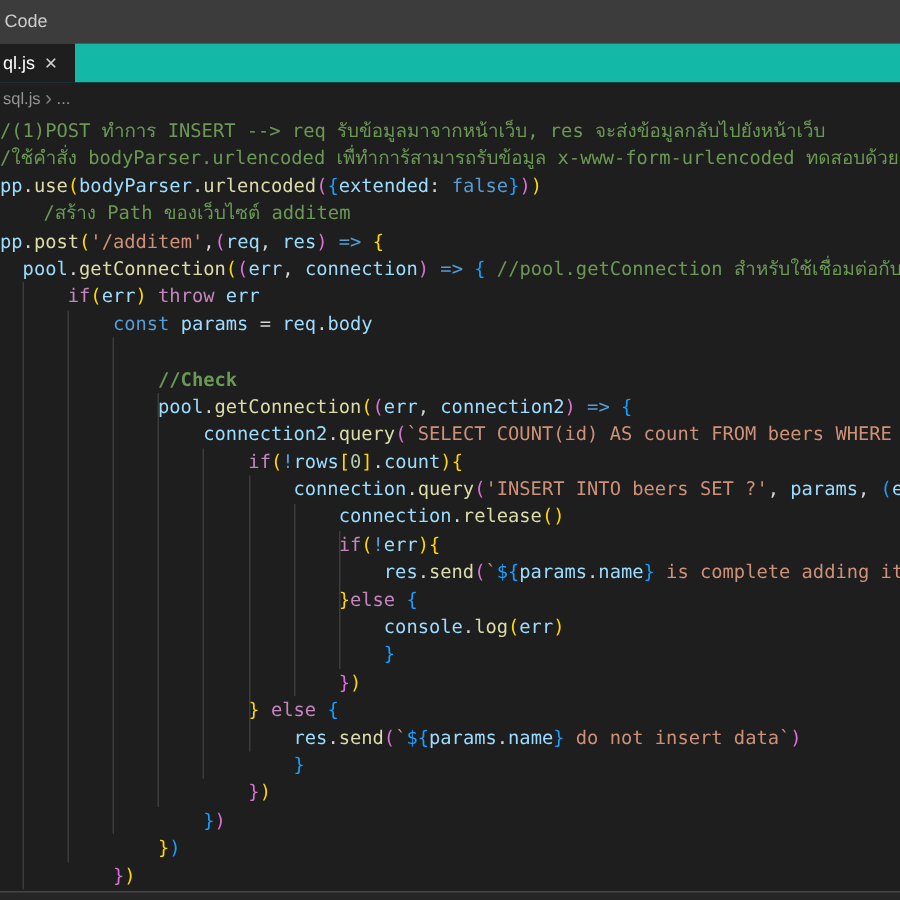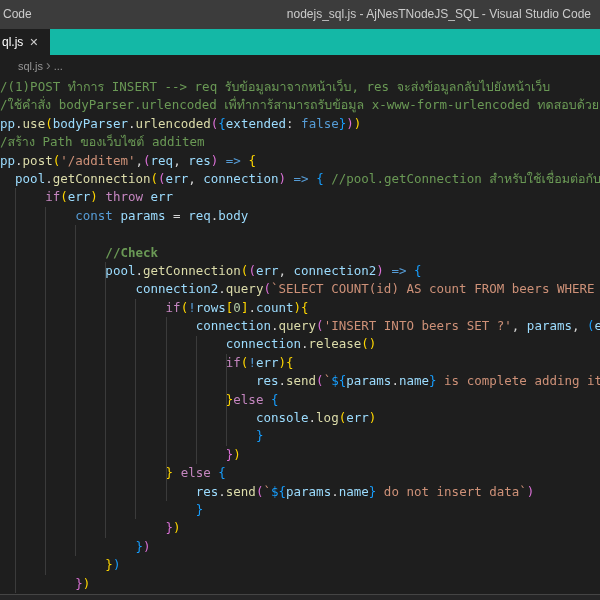--- a/index.html
+++ b/index.html
@@ -28,21 +28,21 @@
     position:absolute; left:0; top:0; height:26px; width:50px;
     background:#1e1e1e; display:flex; align-items:center; padding-left:2px;
   }
   .tab-label { color:#ffffff; font-size:12px; }
   .tab-close { color:#cccccc; font-size:11px; margin-left:6px; cursor:pointer; }
 
   
   .breadcrumbs {
     position:absolute; top:55px; left:0; width:600px; height:21px;
     display:flex; align-items:center; color:#969696; font-size:11px;
-    background:#1e1e1e; padding-left:18px;
+    background:#1e1e1e; padding-left:2px;
   }
   .crumb-chevron { font-size:14px; margin:0 3px 2px 3px; color:#7f7f7f; }
 
   
   .editor {
     position:absolute; top:76px; left:0; width:600px; height:518px;
     background:#1e1e1e; overflow:hidden;
   }
   .code {
     position:absolute; top:2px; left:0; width:900px;
@@ -56,42 +56,41 @@
   .bottom-strip {
     position:absolute; left:0; bottom:0; width:600px; height:6px;
     background:#252526; border-top:1px solid #454545;
   }
 </style>
 </head>
 <body>
 
 <div class="titlebar">
   <div class="menu-item">Code</div>
-  <div class="window-title">nodejs_sql.js - AjNesTNodeJS_SQL - Visual Studio Code</div>
 </div>
 
 <div class="tabbar">
   <div class="tab">
     <span class="tab-label">ql.js</span>
     <span class="tab-close">✕</span>
   </div>
 </div>
 
 <div class="breadcrumbs">
   <span>sql.js</span>
   <span class="crumb-chevron">›</span>
   <span>...</span>
 </div>
 
 <div class="editor">
   <div class="code">
       <div class="line"><span style="color: rgb(106, 153, 85);">/(1)POST ทำการ INSERT --&gt; req รับข้อมูลมาจากหน้าเว็บ, res จะส่งข้อมูลกลับไปยังหน้าเว็บ</span></div>
       <div class="line"><span style="color: rgb(106, 153, 85);">/ใช้คำสั่ง bodyParser.urlencoded เพื่ทำการ้สามารถรับข้อมูล x-www-form-urlencoded ทดสอบด้วย</span></div>
       <div class="line"><span style="color: rgb(156, 220, 254);">pp</span><span style="color: rgb(212, 212, 212);">.</span><span style="color: rgb(220, 220, 170);">use</span><span style="color: rgb(255, 215, 0);">(</span><span style="color: rgb(156, 220, 254);">bodyParser</span><span style="color: rgb(212, 212, 212);">.</span><span style="color: rgb(220, 220, 170);">urlencoded</span><span style="color: rgb(218, 112, 214);">(</span><span style="color: rgb(23, 159, 255);">{</span><span style="color: rgb(156, 220, 254);">extended</span><span style="color: rgb(212, 212, 212);">: </span><span style="color: rgb(86, 156, 214);">false</span><span style="color: rgb(23, 159, 255);">}</span><span style="color: rgb(218, 112, 214);">)</span><span style="color: rgb(255, 215, 0);">)</span></div>
-      <div class="line"><span style="color: rgb(106, 153, 85);">/สร้าง Path ของเว็บไซต์ additem</span></div>
+      <div class="line"><span style="color: rgb(106, 153, 85); margin-left: 29px;">/สร้าง Path ของเว็บไซต์ additem</span></div>
       <div class="line"><span style="color: rgb(156, 220, 254);">pp</span><span style="color: rgb(212, 212, 212);">.</span><span style="color: rgb(220, 220, 170);">post</span><span style="color: rgb(255, 215, 0);">(</span><span style="color: rgb(206, 145, 120);">'/additem'</span><span style="color: rgb(212, 212, 212);">,</span><span style="color: rgb(218, 112, 214);">(</span><span style="color: rgb(156, 220, 254);">req</span><span style="color: rgb(212, 212, 212);">, </span><span style="color: rgb(156, 220, 254);">res</span><span style="color: rgb(218, 112, 214);">)</span><span style="color: rgb(212, 212, 212);"> </span><span style="color: rgb(86, 156, 214);">=&gt;</span><span style="color: rgb(212, 212, 212);"> </span><span style="color: rgb(255, 215, 0);">{</span></div>
       <div class="line"><span style="color: rgb(212, 212, 212);">  </span><span style="color: rgb(156, 220, 254);">pool</span><span style="color: rgb(212, 212, 212);">.</span><span style="color: rgb(220, 220, 170);">getConnection</span><span style="color: rgb(255, 215, 0);">(</span><span style="color: rgb(218, 112, 214);">(</span><span style="color: rgb(156, 220, 254);">err</span><span style="color: rgb(212, 212, 212);">, </span><span style="color: rgb(156, 220, 254);">connection</span><span style="color: rgb(218, 112, 214);">)</span><span style="color: rgb(212, 212, 212);"> </span><span style="color: rgb(86, 156, 214);">=&gt;</span><span style="color: rgb(212, 212, 212);"> </span><span style="color: rgb(23, 159, 255);">{</span><span style="color: rgb(212, 212, 212);"> </span><span style="color: rgb(106, 153, 85);">//pool.getConnection สำหรับใช้เชื่อมต่อกับ</span></div>
       <div class="line"><span style="color: rgb(212, 212, 212);">      </span><span style="color: rgb(197, 134, 192);">if</span><span style="color: rgb(255, 215, 0);">(</span><span style="color: rgb(156, 220, 254);">err</span><span style="color: rgb(255, 215, 0);">)</span><span style="color: rgb(212, 212, 212);"> </span><span style="color: rgb(197, 134, 192);">throw</span><span style="color: rgb(212, 212, 212);"> </span><span style="color: rgb(156, 220, 254);">err</span></div>
       <div class="line"><span style="color: rgb(212, 212, 212);">          </span><span style="color: rgb(86, 156, 214);">const</span><span style="color: rgb(212, 212, 212);"> </span><span style="color: rgb(156, 220, 254);">params</span><span style="color: rgb(212, 212, 212);"> = </span><span style="color: rgb(156, 220, 254);">req</span><span style="color: rgb(212, 212, 212);">.</span><span style="color: rgb(156, 220, 254);">body</span></div>
       <div class="line">&nbsp;</div>
       <div class="line"><span style="color: rgb(212, 212, 212);">              </span><span style="color: rgb(106, 153, 85); font-weight: bold;">//Check</span></div>
       <div class="line"><span style="color: rgb(212, 212, 212);">              </span><span style="color: rgb(156, 220, 254);">pool</span><span style="color: rgb(212, 212, 212);">.</span><span style="color: rgb(220, 220, 170);">getConnection</span><span style="color: rgb(255, 215, 0);">(</span><span style="color: rgb(218, 112, 214);">(</span><span style="color: rgb(156, 220, 254);">err</span><span style="color: rgb(212, 212, 212);">, </span><span style="color: rgb(156, 220, 254);">connection2</span><span style="color: rgb(218, 112, 214);">)</span><span style="color: rgb(212, 212, 212);"> </span><span style="color: rgb(86, 156, 214);">=&gt;</span><span style="color: rgb(212, 212, 212);"> </span><span style="color: rgb(23, 159, 255);">{</span></div>
       <div class="line"><span style="color: rgb(212, 212, 212);">                  </span><span style="color: rgb(156, 220, 254);">connection2</span><span style="color: rgb(212, 212, 212);">.</span><span style="color: rgb(220, 220, 170);">query</span><span style="color: rgb(218, 112, 214);">(</span><span style="color: rgb(206, 145, 120);">`SELECT COUNT(id) AS count FROM beers WHERE i</span></div>
       <div class="line"><span style="color: rgb(212, 212, 212);">                      </span><span style="color: rgb(197, 134, 192);">if</span><span style="color: rgb(255, 215, 0);">(</span><span style="color: rgb(86, 156, 214);">!</span><span style="color: rgb(156, 220, 254);">rows</span><span style="color: rgb(255, 215, 0);">[</span><span style="color: rgb(181, 206, 168);">0</span><span style="color: rgb(255, 215, 0);">]</span><span style="color: rgb(212, 212, 212);">.</span><span style="color: rgb(156, 220, 254);">count</span><span style="color: rgb(255, 215, 0);">)</span><span style="color: rgb(255, 215, 0);">{</span></div>
       <div class="line"><span style="color: rgb(212, 212, 212);">                          </span><span style="color: rgb(156, 220, 254);">connection</span><span style="color: rgb(212, 212, 212);">.</span><span style="color: rgb(220, 220, 170);">query</span><span style="color: rgb(218, 112, 214);">(</span><span style="color: rgb(206, 145, 120);">'INSERT INTO beers SET ?'</span><span style="color: rgb(212, 212, 212);">, </span><span style="color: rgb(156, 220, 254);">params</span><span style="color: rgb(212, 212, 212);">, </span><span style="color: rgb(23, 159, 255);">(</span><span style="color: rgb(156, 220, 254);">er</span></div>

